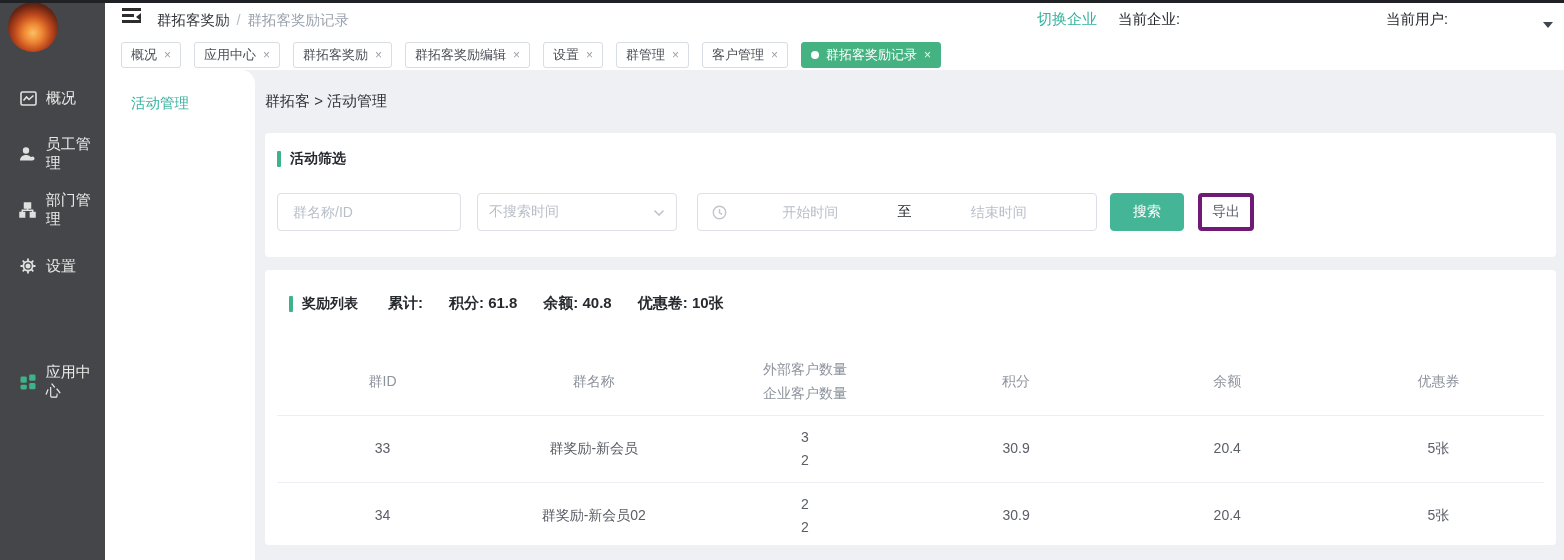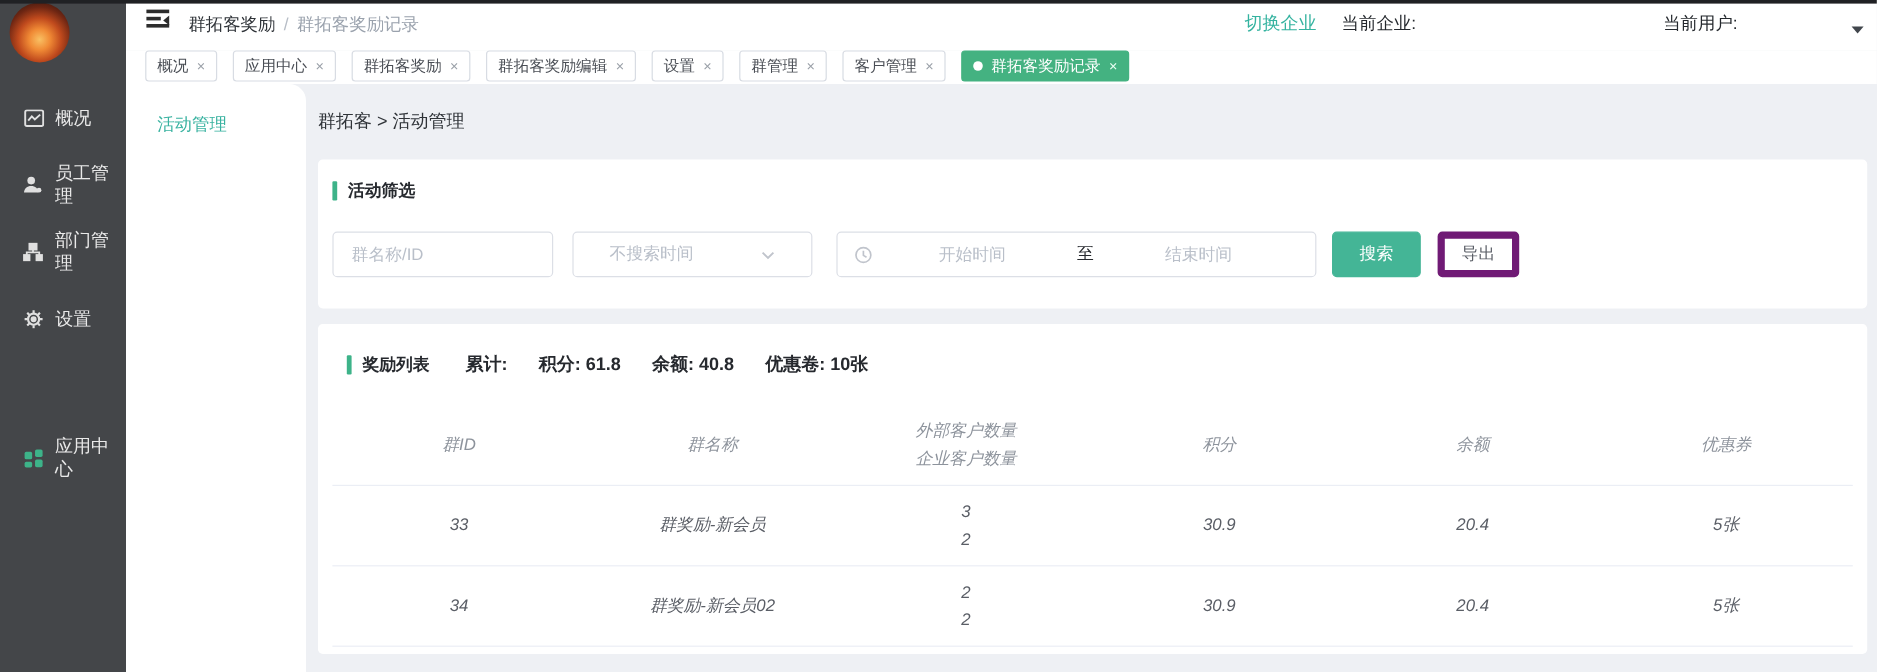--- a/index.html
+++ b/index.html
@@ -61,41 +61,41 @@
   .sec-title { position:absolute; display:flex; align-items:center; }
   .sec-title .bar { width:4px; height:16px; background:#3db389; border-radius:1px; margin-right:9px; }
   .sec-title .txt { font-size:14px; font-weight:bold; color:#26292e; }
 
   .filter-row { position:absolute; left:12px; top:60px; height:38px; display:flex; }
   .f-input, .f-select, .f-daterange { height:38px; border:1px solid #dcdfe6; border-radius:4px; background:#fff; }
   .f-input { width:184px; }
   .f-input input { width:100%; height:100%; border:none; outline:none; padding:0 15px; font-size:14px;
                    color:#606266; font-family:"Liberation Sans", sans-serif; background:transparent; }
   .f-input input::placeholder { color:#b9bfc9; }
-  .f-select { width:200px; margin-left:16px; display:flex; align-items:center; padding:0 30px;
+  .f-select { width:200px; margin-left:16px; display:flex; align-items:center; padding:0 11px;
               font-size:14px; color:#b9bfc9; cursor:pointer; }
   .f-select .chev { margin-left:auto; color:#c0c4cc; }
   .f-daterange { width:400px; margin-left:20px; display:flex; align-items:center; padding:0 14px; }
   .f-daterange .clock { color:#c0c4cc; display:flex; }
   .f-daterange input { flex:1; min-width:0; border:none; outline:none; text-align:center; font-size:14px;
                        color:#606266; font-family:"Liberation Sans", sans-serif; background:transparent; }
   .f-daterange input::placeholder { color:#b9bfc9; }
   .f-daterange .to { font-size:14px; color:#26292e; padding:0 4px; }
   .btn { height:38px; border-radius:4px; font-size:14px; display:flex; align-items:center;
          justify-content:center; cursor:pointer; }
   .btn-search { width:74px; margin-left:13px; background:#44b596; color:#fff; border:1px solid #44b596; }
-  .btn-export { width:68px; margin-left:14px; background:#fff; color:#5a5e66; border:6px solid #701a75; }
+  .btn-export { width:56px; margin-left:14px; background:#fff; color:#5a5e66; border:4px solid #701a75; }
 
   .rewards-head { position:absolute; left:12px; top:24px; display:flex; align-items:center;padding-left:12px; }
   .rewards-head .bar { width:4px; height:16px; background:#3db389; border-radius:1px; margin-right:9px; }
   .rewards-head .t { font-size:14px; font-weight:bold; color:#26292e; }
   .rewards-head .sum { font-size:15px; font-weight:bold; color:#26292e; margin-left:26px; }
   .rewards-head .sum.first { margin-left:30px; }
 
-  .tbl { position:absolute; left:12px; top:67px; width:1267px;font-style:italic; }
+  .tbl { position:absolute; left:12px; top:78px; width:1267px; }
   .tbl-row { display:grid; grid-template-columns:repeat(6,1fr); border-bottom:1px solid #ebeef5; }
   .tbl-head { height:68px; }
   .tbl-head .cell { color:#8d939c; font-size:14px; }
   .tbl-body { height:67px; }
   .cell { display:flex; flex-direction:column; align-items:center; justify-content:center;
           font-size:14px; color:#5a5e66; line-height:1.65; text-align:center; }
 
   .ic svg { display:block; }
 </style>
 </head>

